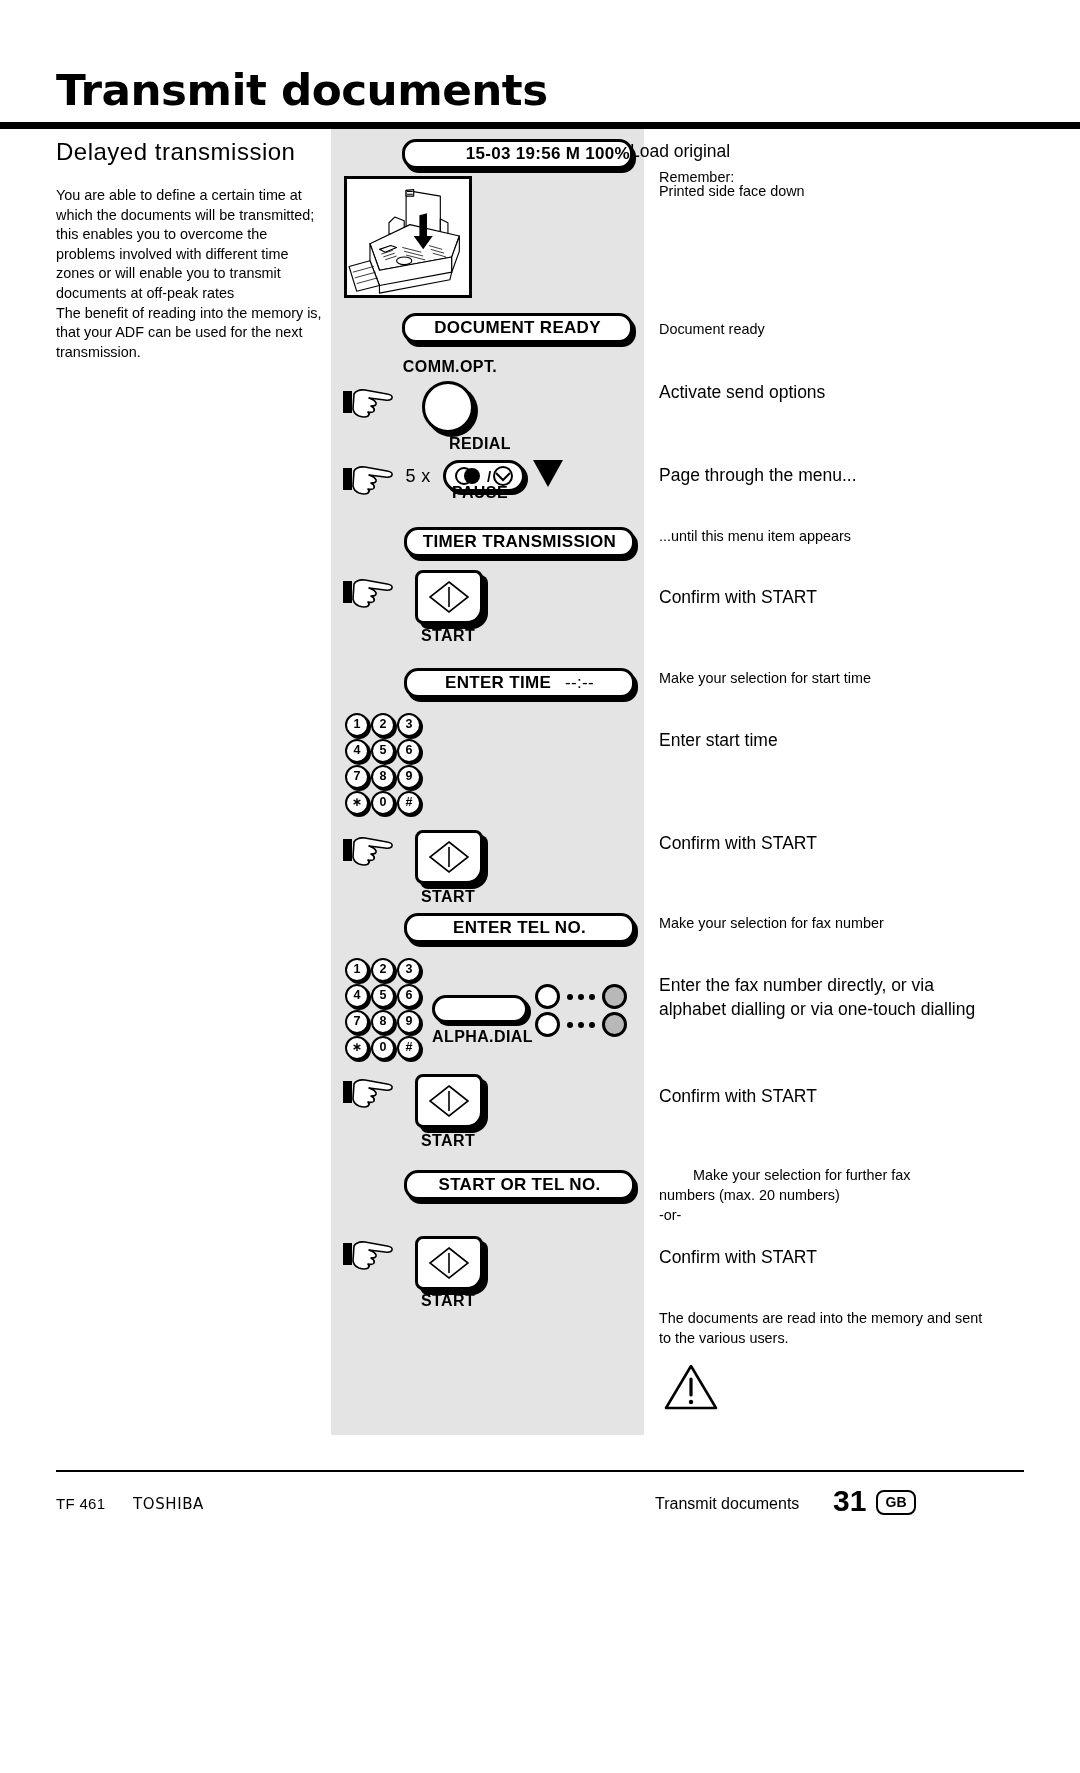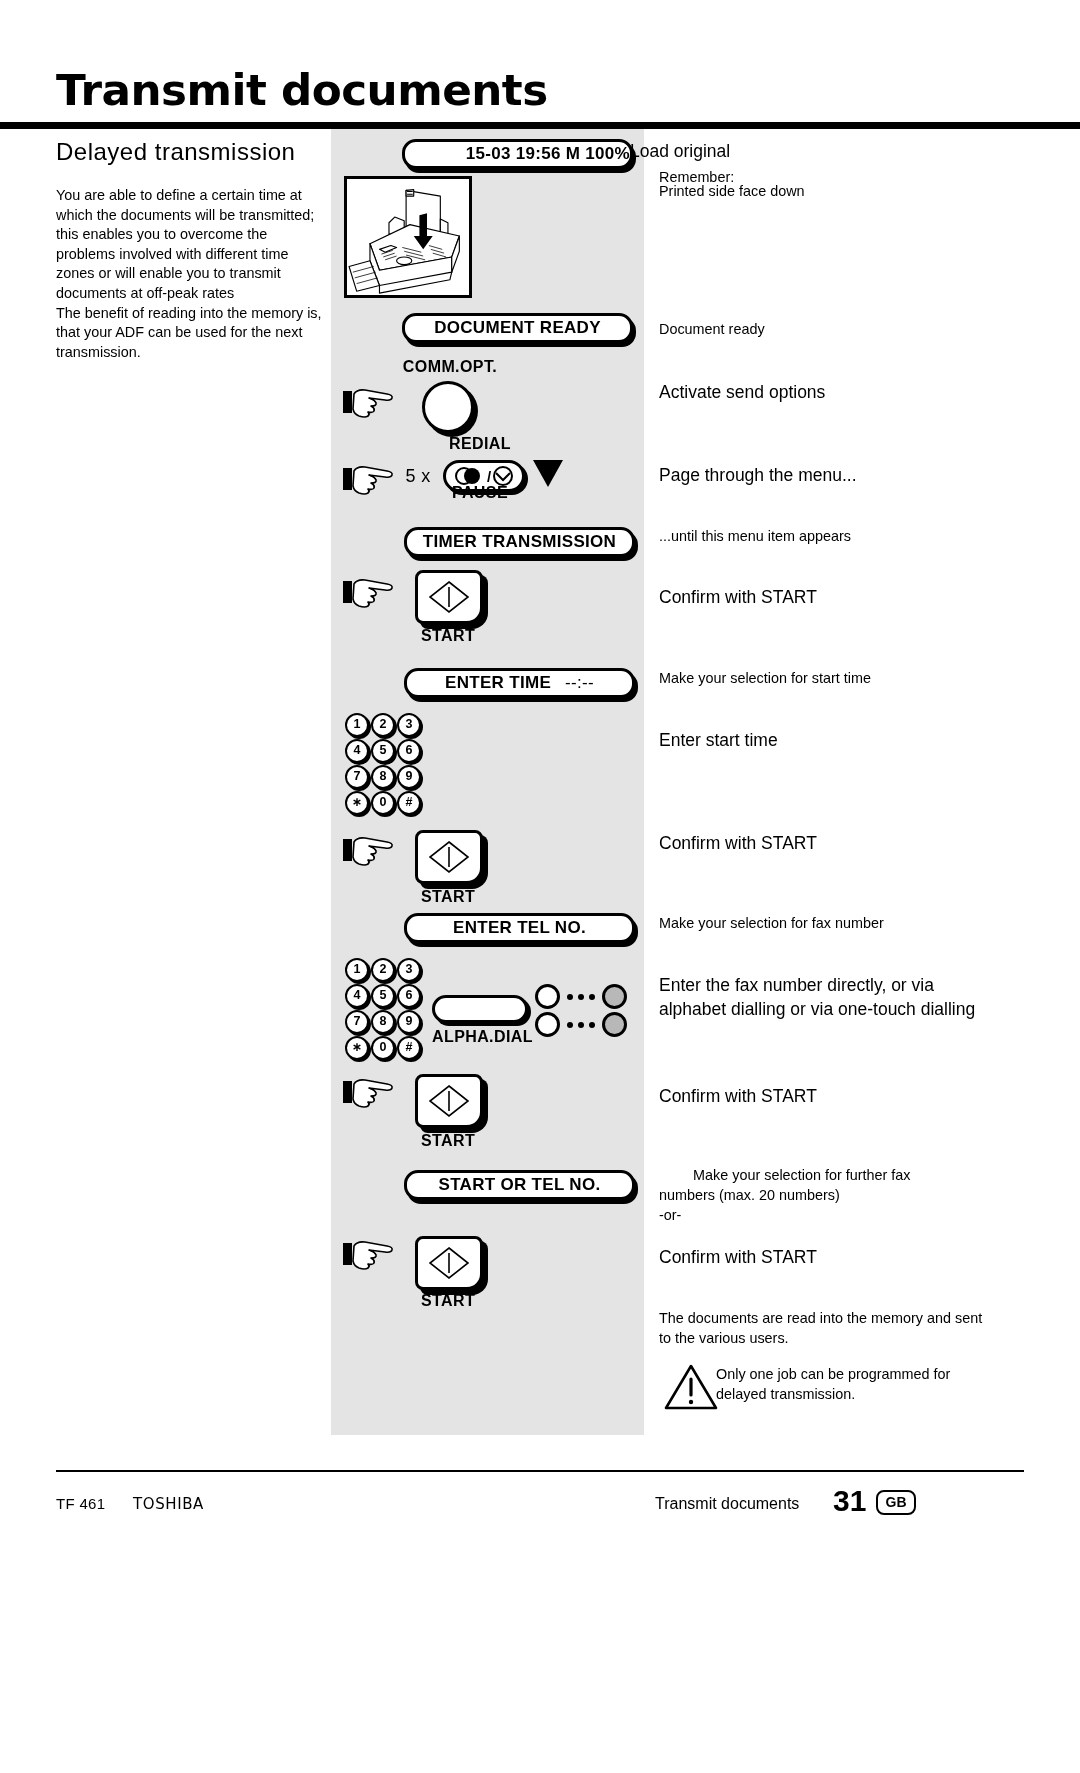--- a/index.html
+++ b/index.html
@@ -430,21 +430,20 @@
 
   <div class="rt" style="left:659px;top:1309px;width:330px;">The documents are read into the memory and sent to the various users.</div>
 
   <div class="warn" style="left:664px;top:1363px;">
     <svg viewBox="0 0 54 47" width="54" height="47">
       <path d="M27 3 L52 45 L2 45 Z" fill="#fff" stroke="#000" stroke-width="2.6" stroke-linejoin="round"></path>
       <path d="M27 16 L27 32" stroke="#000" stroke-width="3.2" stroke-linecap="round"></path>
       <circle cx="27" cy="39" r="2.2" fill="#000"></circle>
     </svg>
   </div>
-  <div class="rt" style="left:716px;top:1365px;width:250px;">Only one job can be programmed for delayed transmission.</div>
 
   <div class="rule-bot"></div>
   <div class="foot-left">TF 461</div>
   <div class="foot-brand">TOSHIBA</div>
   <div class="foot-sec">Transmit documents</div>
   <div class="foot-num">31</div>
   <div class="foot-gb">GB</div>
 
 </div>
 

